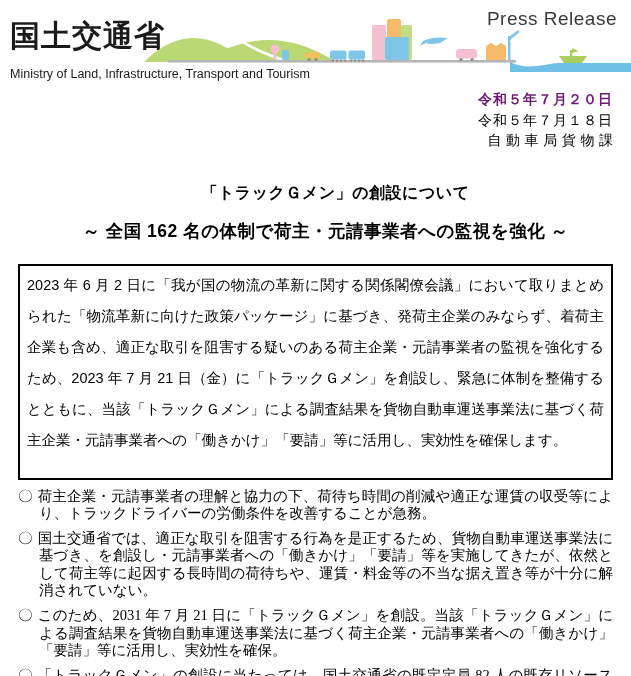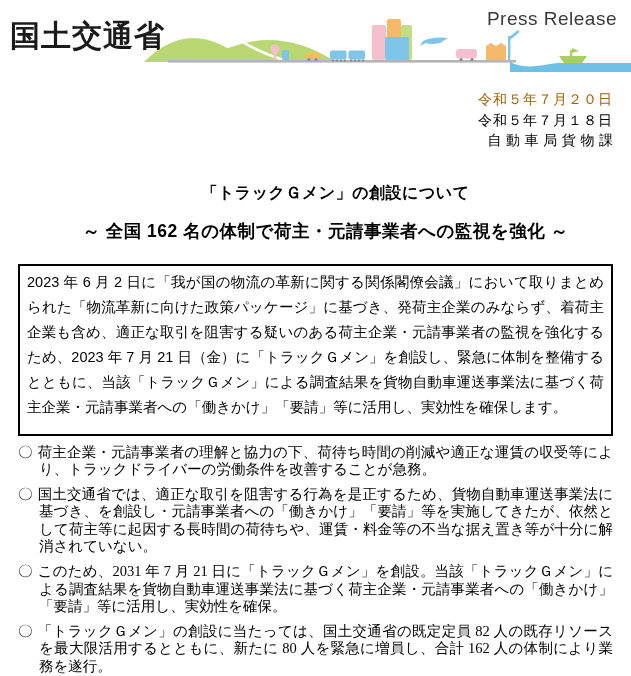--- a/index.html
+++ b/index.html
@@ -22,52 +22,53 @@
     position:absolute;right:14px;top:8px;
     font-size:19px;color:#3a3a3a;letter-spacing:.5px;z-index:2;margin-left:32px;
   }
   .illustration{position:absolute;left:140px;top:8px;z-index:1;}
   
   .dates{
     margin:6px 18px 0 0;text-align:right;
     font-family:"Liberation Serif","DejaVu Serif",serif;
     font-size:14px;line-height:20.5px;
   }
-  .date-red{color:#a16207;letter-spacing:1px;}
+  .date-red{color:#701a75;letter-spacing:1px;font-weight:bold;}
   .date-black{letter-spacing:1px;}
   .dept{letter-spacing:4.6px;margin-right:-4.6px;}
   
   .title-main{
     margin-top:31px;text-align:center;
     font-size:16px;font-weight:bold;letter-spacing:.5px;padding-left:40px;
   }
   .title-sub{
     margin-top:15px;text-align:center;
     font-size:17.5px;font-weight:bold;letter-spacing:.5px;padding-left:20px;
   }
   
   .summary-box{
     margin:21px 18px 0 18px;border:2px solid #000;
-    padding:4px 7px 14px 7px;
-    font-size:14.5px;line-height:25px;text-align:justify;
+    padding:4px 7px 22px 7px;
+    font-size:14.5px;line-height:31px;text-align:justify;
   }
   
   .bullets{
     margin:8px 18px 0 18px;
     font-family:"Liberation Serif","DejaVu Serif",serif;
     font-size:14.5px;line-height:17.6px;text-align:justify;
   }
   .bullet{padding-left:21px;text-indent:-21px;margin-bottom:7px;}
   .bullet .marker{margin-right:5px;}
 </style>
 </head>
 <body>
 
 <div class="header">
   <div class="logo-ja">国土交通省</div>
+  <div class="logo-en">Ministry of Land, Infrastructure, Transport and Tourism</div>
   <div class="press-release">Press Release</div>
 
   <svg class="illustration" width="491" height="64" viewBox="0 0 491 64">
 
     <path d="M4,54 Q52,6 106,54 Z" fill="#b9d873"></path>
     <path d="M62,54 Q128,10 196,54 Z" fill="#b9d873"></path>
     <path d="M92,26 Q110,42 150,54" stroke="#ffffff" stroke-width="2.5" fill="none"></path>
 
     <rect x="28" y="52" width="348" height="2.6" fill="#b5b5b5"></rect>
 

